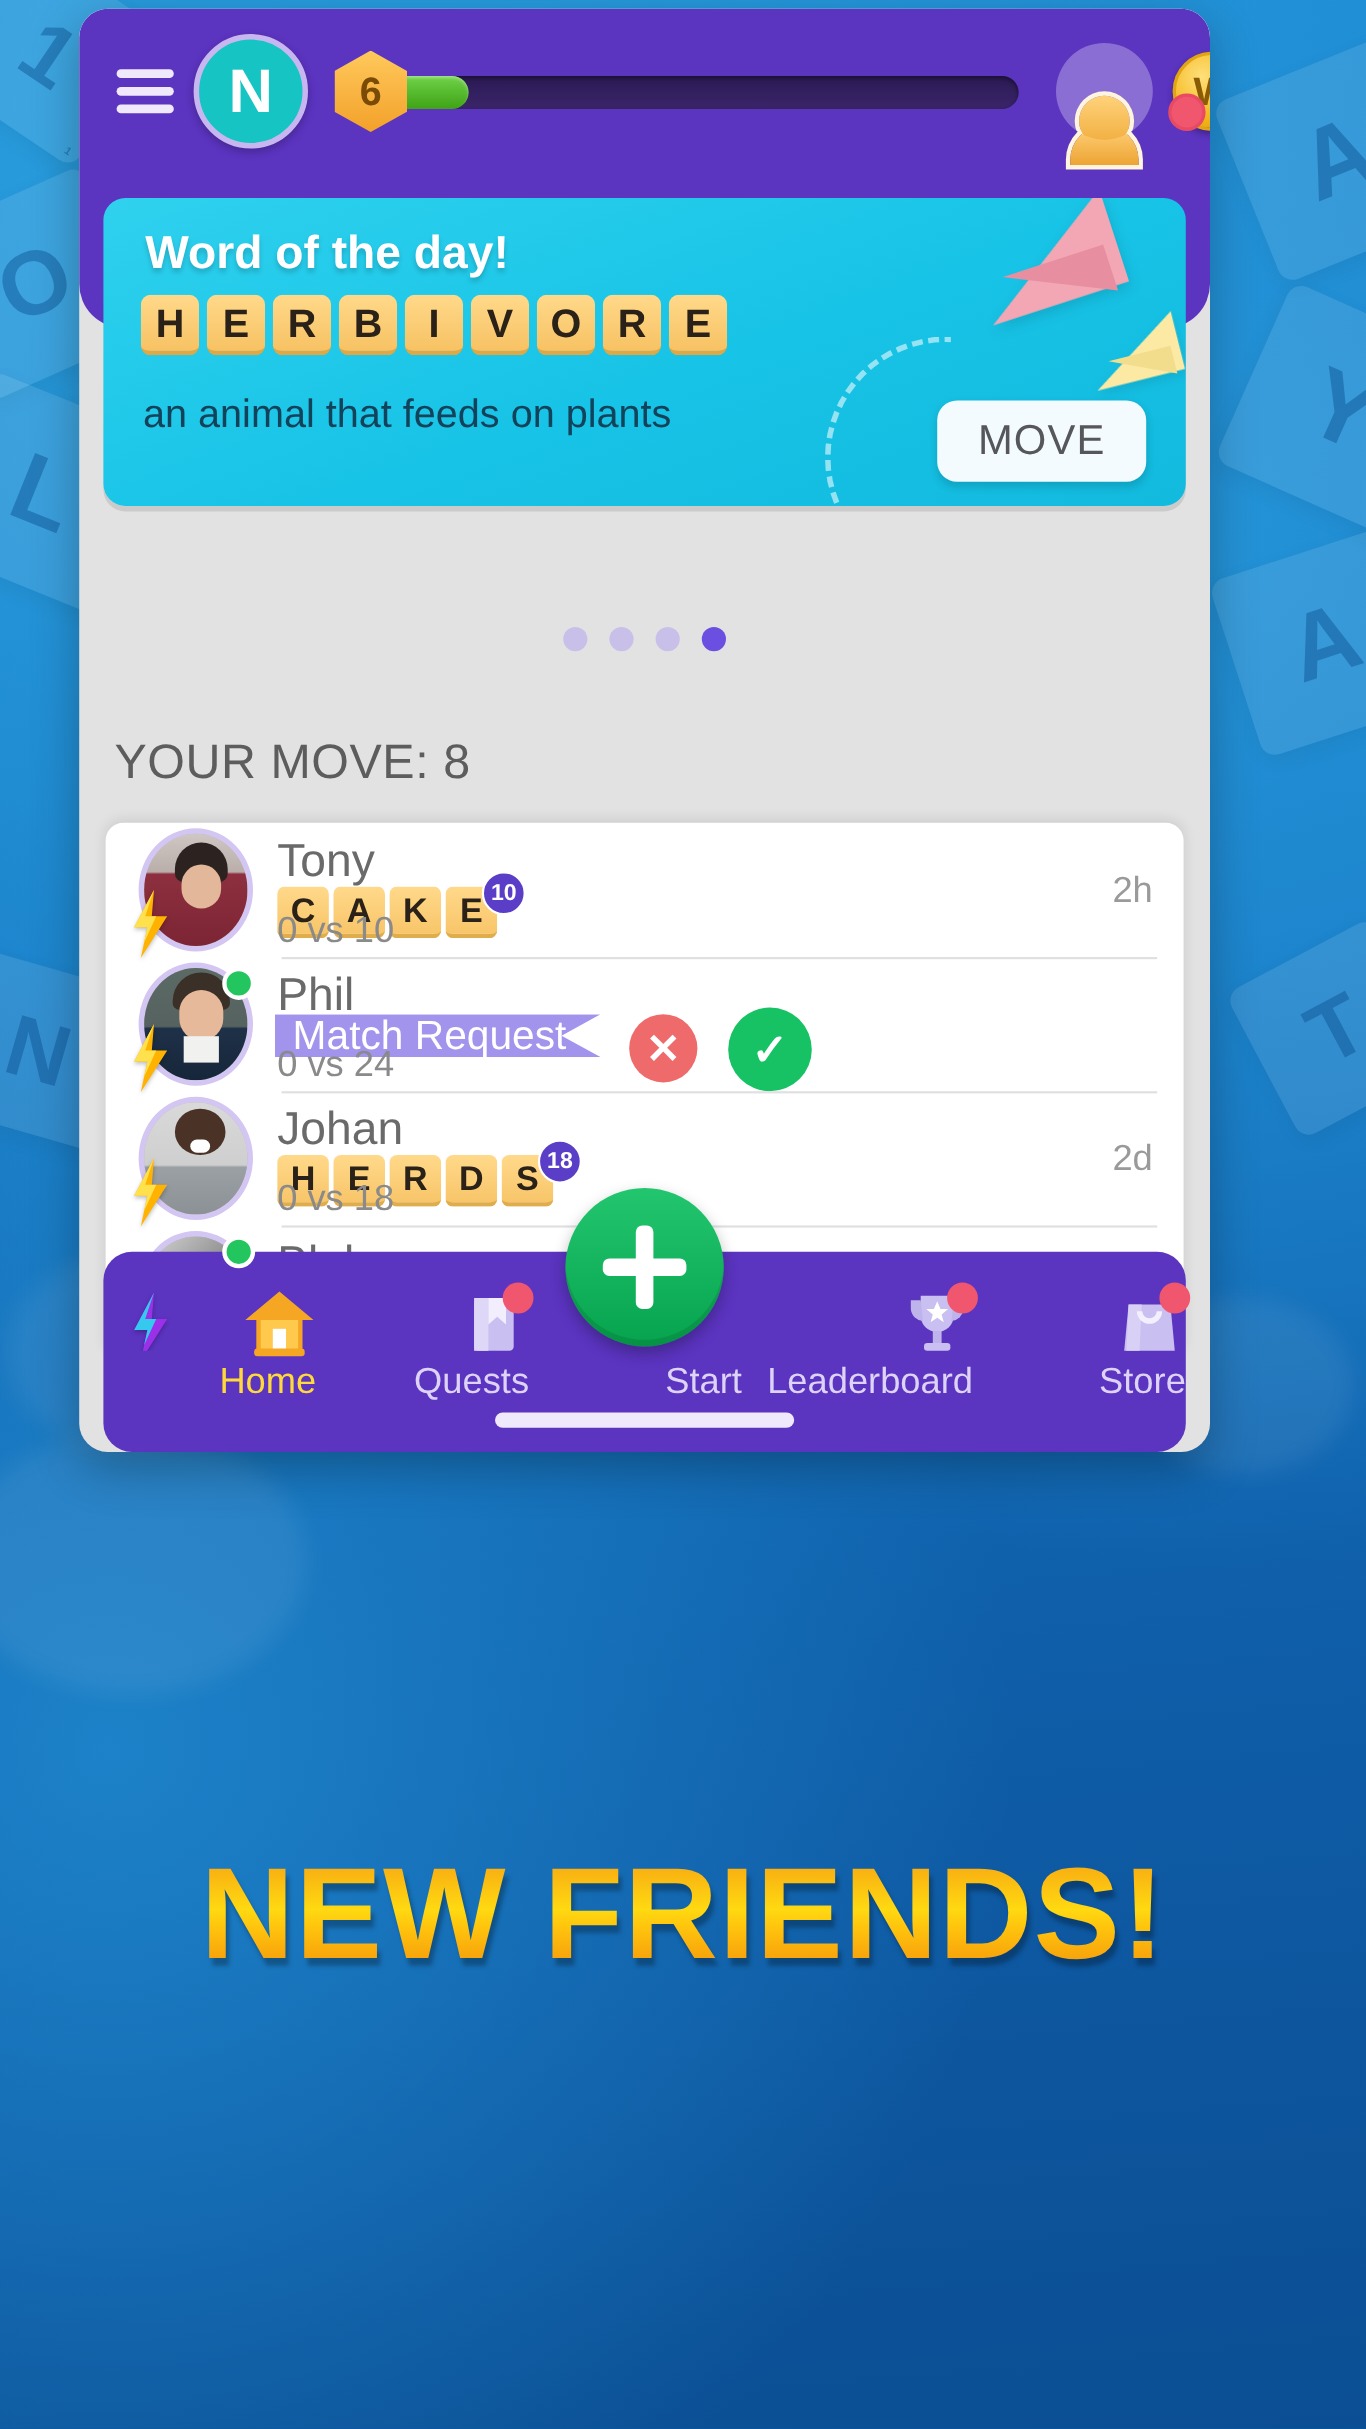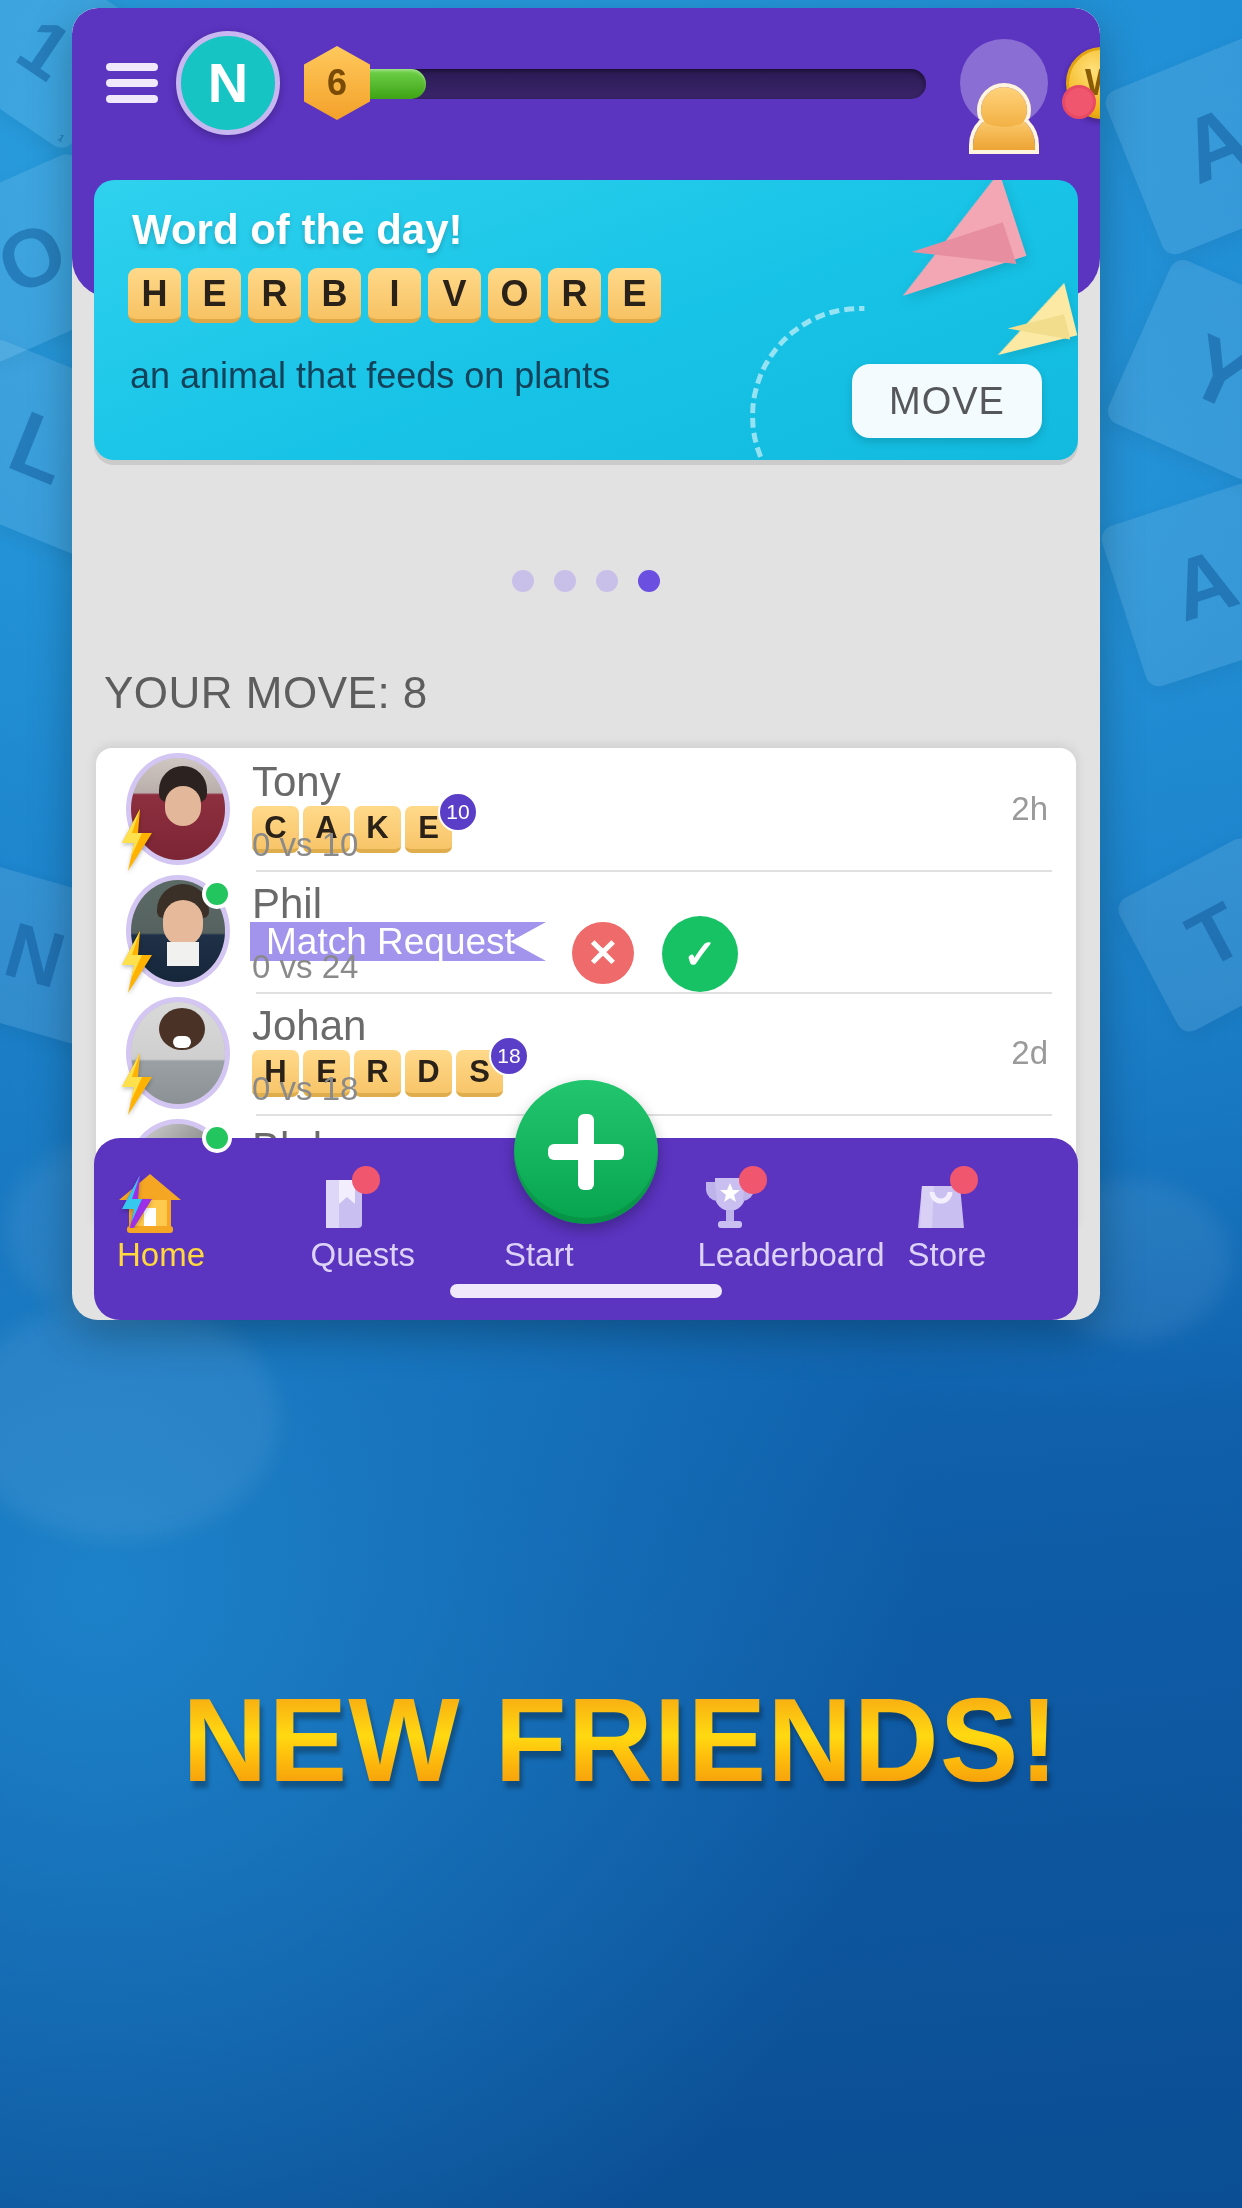--- a/index.html
+++ b/index.html
@@ -235,21 +235,21 @@
   .gword .t{
     width:47px; height:47px; border-radius:7px;
     background:linear-gradient(180deg,#ffd98a,#f8c569);
     border-bottom:4px solid #e0ad4c;
     color:#2a2118; font-size:31px; font-weight:bold;
     display:flex; align-items:center; justify-content:center;
   }
   .gword .pts{
     position:absolute; right:-26px; top:-14px;
     width:40px; height:40px; border-radius:50%;
-    background:#5b3ec7; color:#fff; font-size:21px; font-weight:normal;
+    background:#5b3ec7; color:#fff; font-size:21px; font-weight:bold;
     display:flex; align-items:center; justify-content:center;
     border:2px solid #fff;
   }
   .gscore{ position:absolute; left:18px; bottom:6px; font-size:33px; color:#8a8a8a; }
   .gstatus{ position:absolute; left:18px; top:60px; font-size:36px; color:#6a6a6a; letter-spacing:.3px; }
   .gtime{ position:absolute; right:28px; top:50%; transform:translateY(-50%); font-size:33px; color:#9a9a9a; }
 
   .ribbon{
     position:absolute; left:16px; top:52px;
     height:39px; width:296px;
@@ -266,21 +266,21 @@
   }
   .reqbtn.no{ left:338px; background:#ef6a6a; font-size:38px; }
   .reqbtn.yes{ left:428px; background:#17c264; font-size:40px; width:76px; height:76px; top:46px; }
 
   
   #bottomnav{
     position:absolute; left:22px; bottom:0; width:984px; height:182px;
     background:#5b34c0; border-radius:26px 26px 26px 26px;
   }
   #navitems{ position:absolute; left:0; top:8px; width:100%; height:128px; display:flex; }
-  .nav{ flex:1; position:relative; display:flex; flex-direction:column; align-items:flex-start; justify-content:flex-end; gap:0;margin-left:23px; }
+  .nav{ flex:1; position:relative; display:flex; flex-direction:column; align-items:flex-end; justify-content:flex-end; gap:0;margin-left:23px; }
   .nav .lbl{ font-size:33px; color:#ddd2f7; }
   .nav.on .lbl{ color:#ffd93b; }
   .nav .ic{ position:relative; width:66px; height:66px; }
   .nbadge{ position:absolute; right:-4px; top:-4px; width:28px; height:28px; border-radius:50%; background:#f0566e; }
 
   #startbtn{
     position:absolute; left:50%; top:-58px; transform:translateX(-50%);
     width:144px; height:144px; border-radius:50%;
     background:linear-gradient(180deg,#22c66e,#07a34e);
     box-shadow:0 6px 14px rgba(0,0,0,.28), inset 0 -6px 0 rgba(0,0,0,.10);

